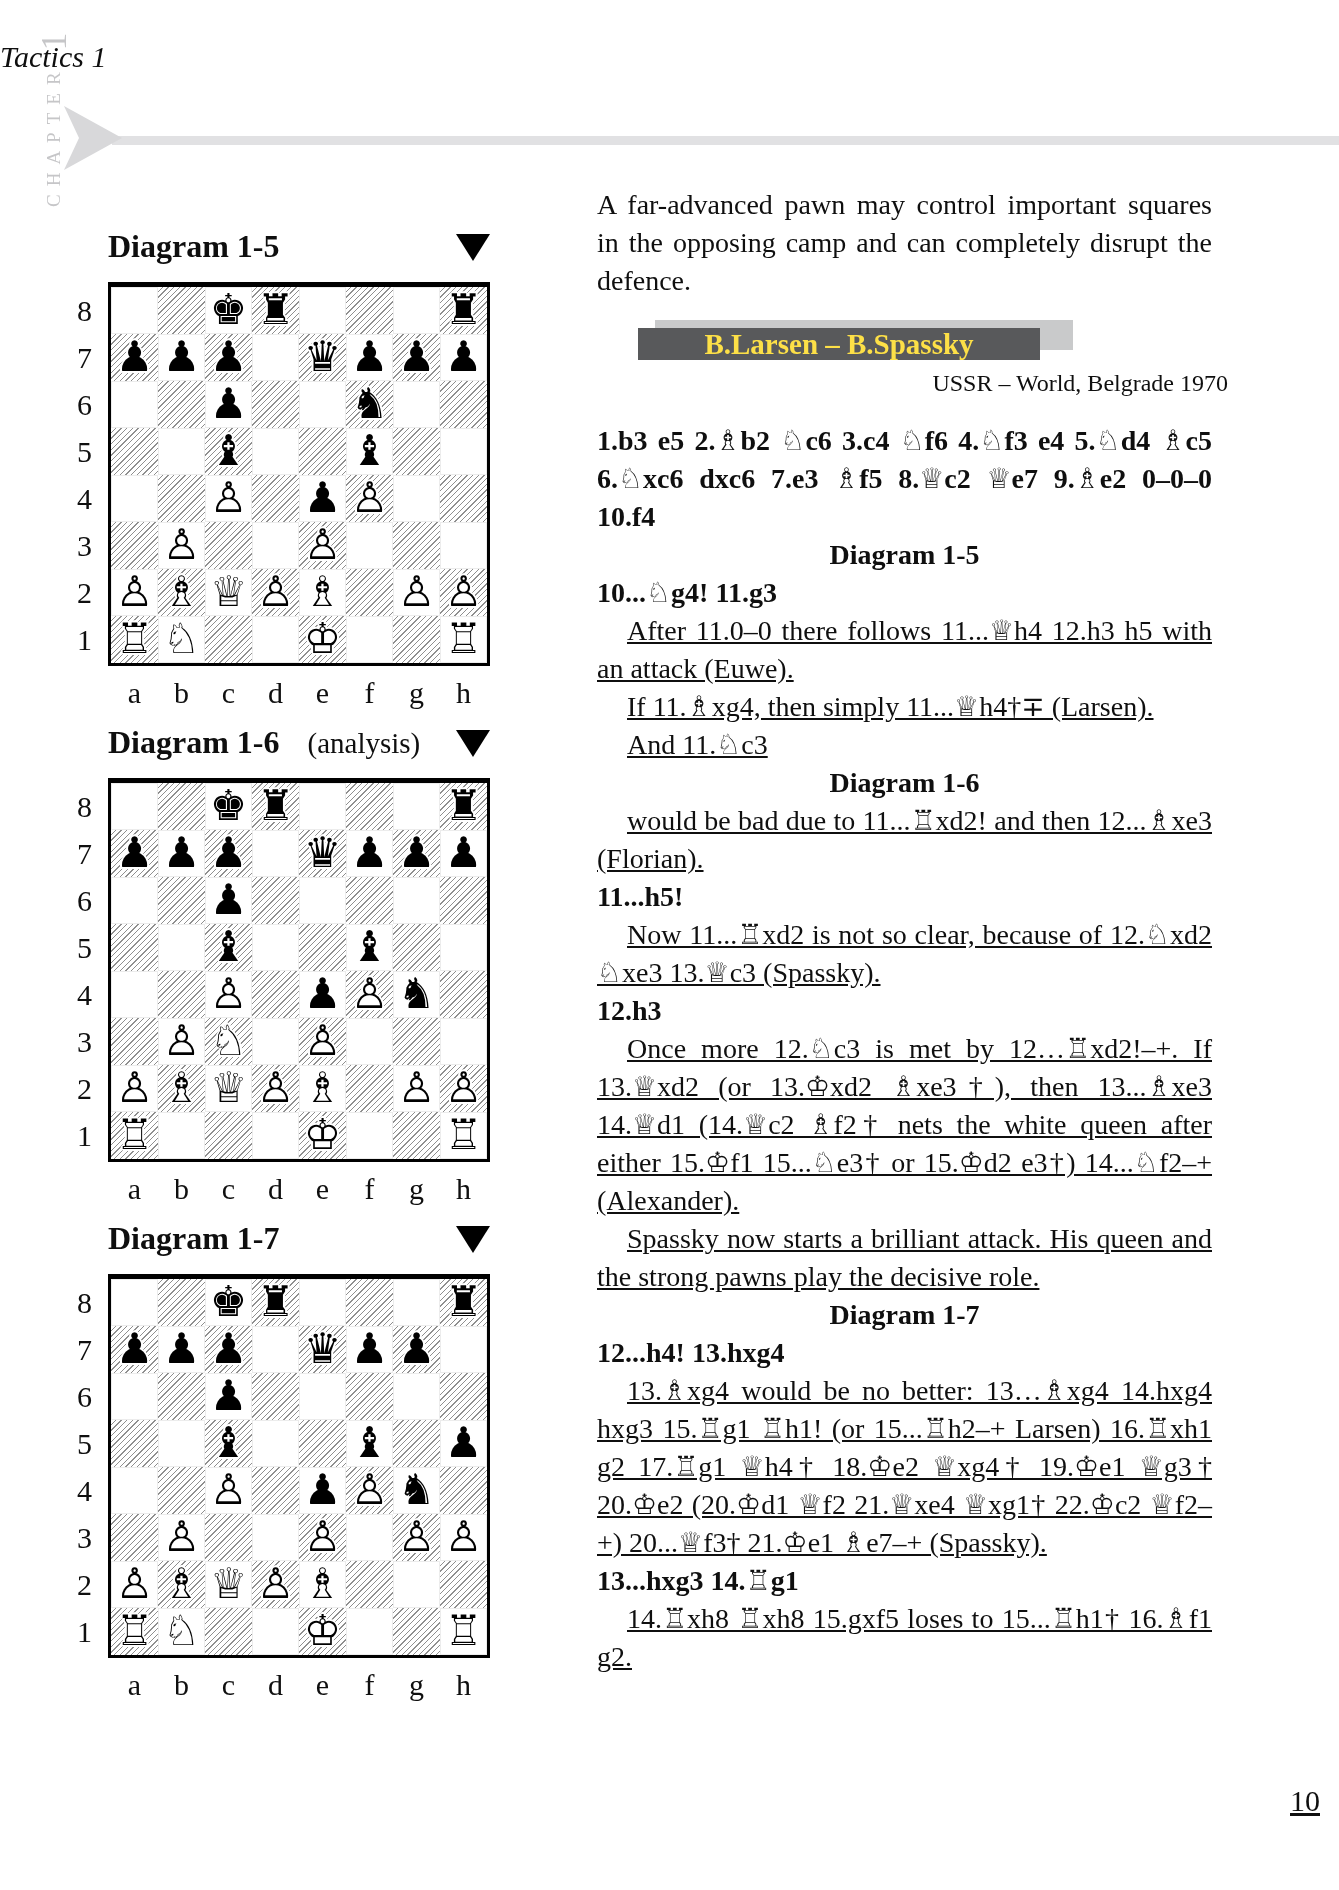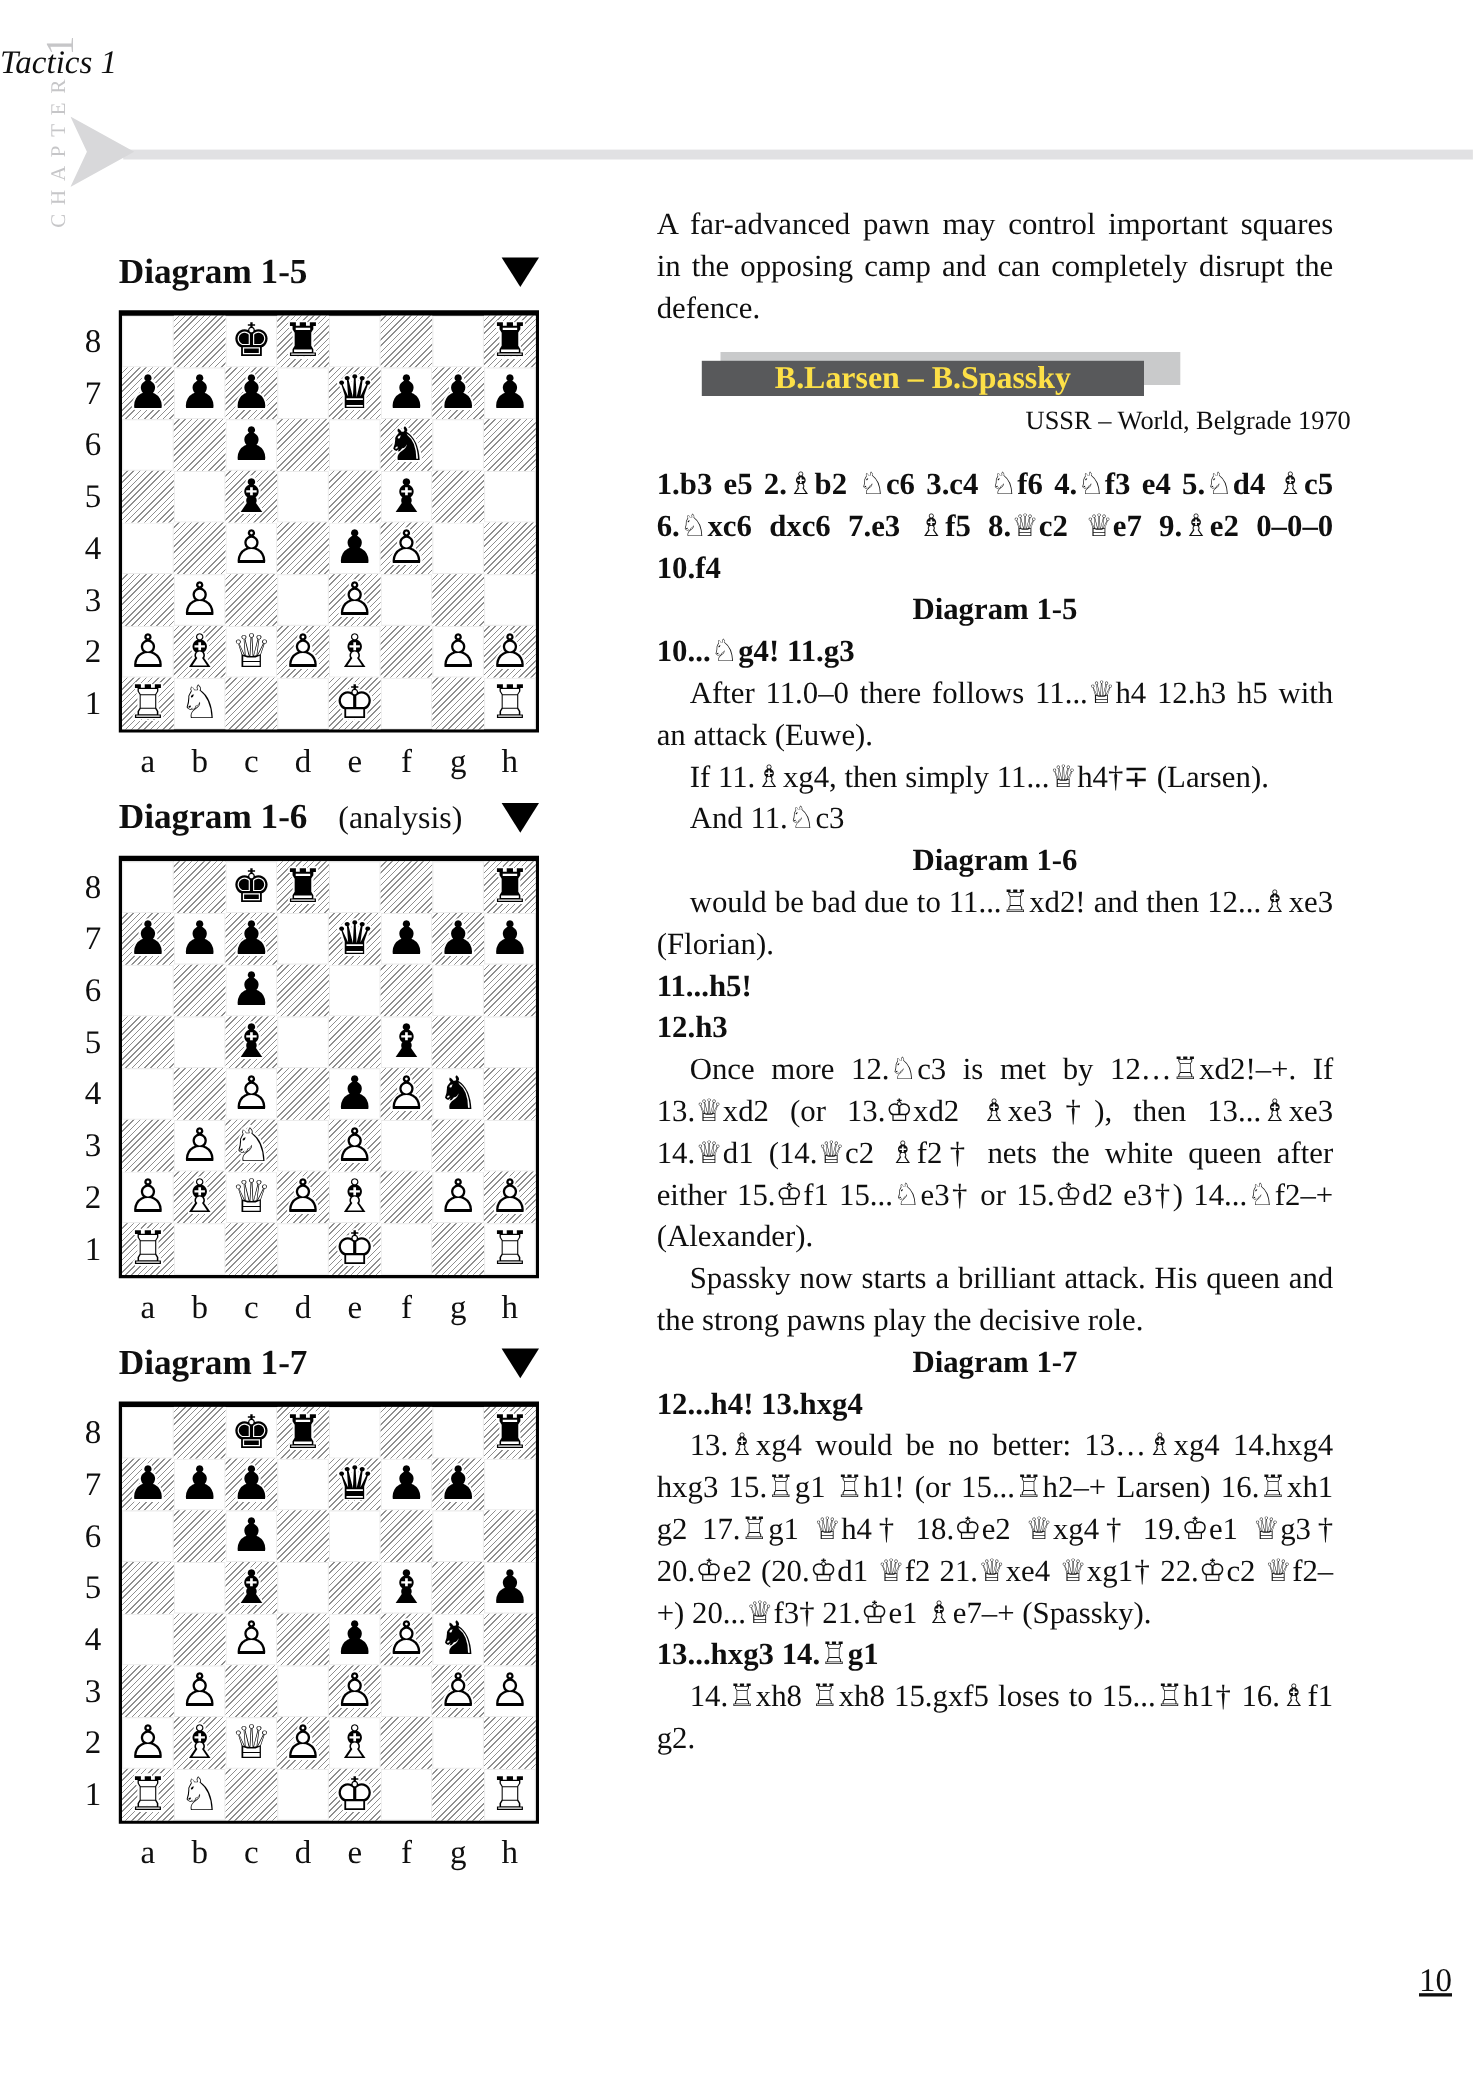--- a/index.html
+++ b/index.html
@@ -57,21 +57,21 @@
   .intro{ text-align:justify;margin:0;}
   .game-header{position:relative;height:72px;margin-top:28px;}
   .game-header .shadow{position:absolute;left:58px;top:-8px;width:418px;height:30px;background:var(--header-shadow,#c9cacb);}
   .game-header .bar{position:absolute;left:41px;top:0;width:402px;height:32px;background:var(--header-bar,#58595b);
      color:#fde047;font-weight:bold;text-align:center;line-height:32px;font-size:29px;}
   .game-header .event{position:absolute;left:16px;top:36px;width:100%;text-align:right;font-size:24px;}
   .anno{margin:0;}
   .anno.score{font-weight:bold;text-align:justify;margin-top:22px;}
   .anno.diagram-ref{font-weight:bold;text-align:center;}
   .anno.move-bold{font-weight:bold;}
-  .anno.body-indent{text-indent:30px;text-align:justify;}
+  .anno.body-indent{text-indent:30px;text-align:justify;text-decoration:underline;}
 </style>
 </head>
 <body>
 
 <div class="chapter-tab">
   <span class="chapter-word">CHAPTER</span>
   <span class="chapter-num">1</span>
 </div>
 
 <div class="rule-bar"></div>
@@ -669,20 +669,21 @@
   <p class="anno body-indent">If 11.♗xg4, then simply 11...♕h4†∓ (Larsen).</p>
 
   <p class="anno body-indent">And 11.♘c3</p>
 
   <p class="anno diagram-ref">Diagram 1-6</p>
 
   <p class="anno body-indent">would be bad due to 11...♖xd2! and then 12...♗xe3 (Florian).</p>
 
   <p class="anno move-bold">11...h5!</p>
 
+  <p class="anno body-indent">Now 11...♖xd2 is not so clear, because of 12.♘xd2 ♘xe3 13.♕c3 (Spassky).</p>
 
   <p class="anno move-bold">12.h3</p>
 
   <p class="anno body-indent">Once more 12.♘c3 is met by 12…♖xd2!–+. If 13.♕xd2 (or 13.♔xd2 ♗xe3†), then 13...♗xe3 14.♕d1 (14.♕c2 ♗f2† nets the white queen after either 15.♔f1 15...♘e3† or 15.♔d2 e3†) 14...♘f2–+ (Alexander).</p>
 
   <p class="anno body-indent">Spassky now starts a brilliant attack. His queen and the strong pawns play the decisive role.</p>
 
   <p class="anno diagram-ref">Diagram 1-7</p>
 
   <p class="anno move-bold">12...h4! 13.hxg4</p>

